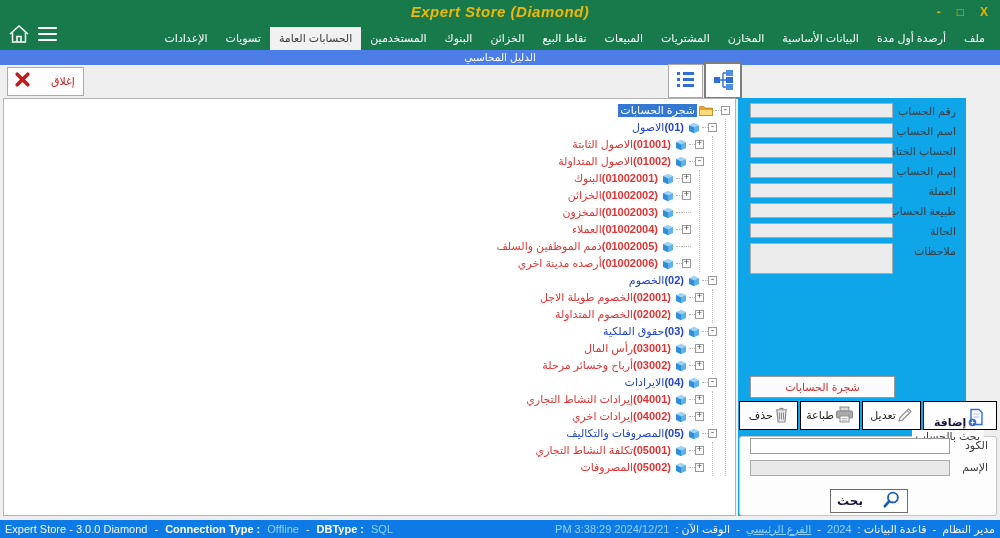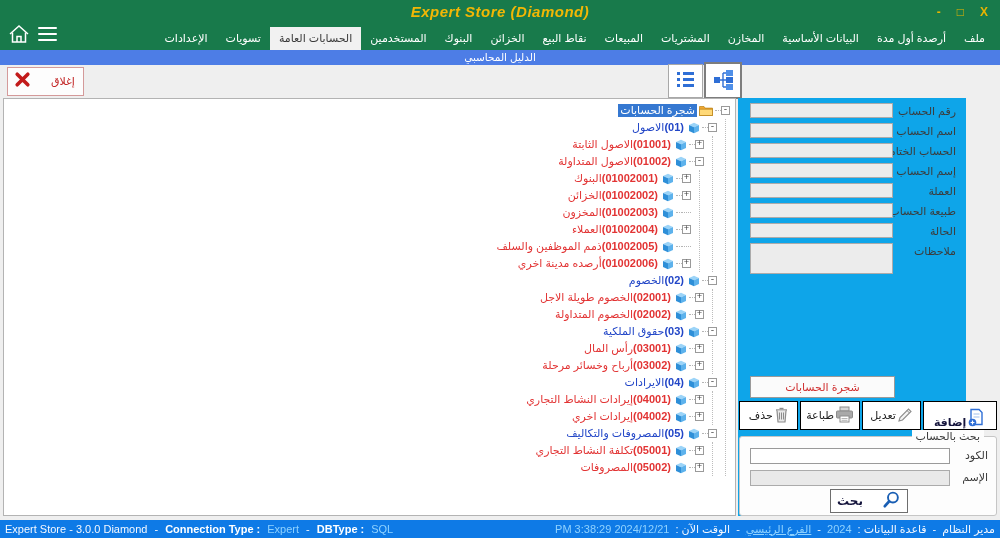--- a/index.html
+++ b/index.html
@@ -74,21 +74,21 @@
   .action-btn { height:29px; background:#fff; border:1px solid #000000; display:flex;
     direction:rtl; align-items:center; justify-content:center; gap:1px;
     font-size:11px; color:#222; flex:1 1 0; cursor:default; }
   .action-btn.add { flex:1.25 1 0; font-weight:700; color:#14143c;align-items:flex-end; }
 
   .search-box { position:absolute; left:1px; top:338px; width:258px; height:80px;
     border:1px solid #c6c6c6; border-radius:3px; direction:rtl; background:#fdfdfd; }
   .search-title { position:absolute; top:-7px; right:12px; background:#fdfdfd;
     padding:0 4px; font-size:11px; color:#3c3c3c; }
   .search-row { position:relative; height:22px; }
-  .search-row.first { margin-top:10px; }
+  .search-row.first { }
   .search-row .s-label { position:absolute; right:8px; top:2px; font-size:11px; color:#3c3c3c; }
   .search-row .s-input { position:absolute; left:10px; top:1px; width:200px; height:16px;
     background:#fff; border:1px solid #9a9a9a; }
   .search-row .s-input.disabled { background:#e9e9e9; border-color:#ababab; }
   .search-btn { position:absolute; left:90px; top:52px; width:78px; height:24px;
     background:#fff; border:1px solid #6e6e6e; display:flex; direction:rtl; align-items:center;
     justify-content:center; gap:19px; font-size:12px; font-weight:700; color:#15153d; cursor:default; }
 
   
   .status-bar { position:absolute; left:0; bottom:0; width:1000px; height:18px; background:#0e7ae6;
@@ -549,21 +549,21 @@
       <span>بحث</span>
     </div>
   </div>
 </div>
 
 <div class="status-bar">
   <div class="status-left" id="status-left">
       <span class="seg-white">Expert Store - 3.0.0  Diamond</span>
       <span class="seg-white">-</span>
       <span class="seg-bold">Connection Type :</span>
-      <span class="seg-light">Expert</span>
+      <span class="seg-light">Offline</span>
       <span class="seg-white">-</span>
       <span class="seg-bold">DBType :</span>
       <span class="seg-light">SQL</span>
     </div>
   <div class="status-right" id="status-right">
       <span class="seg-white">مدير النظام</span>
       <span class="seg-white">-</span>
       <span class="seg-white">قاعدة البيانات :</span>
       <span class="seg-light">2024</span>
       <span class="seg-white">-</span>

